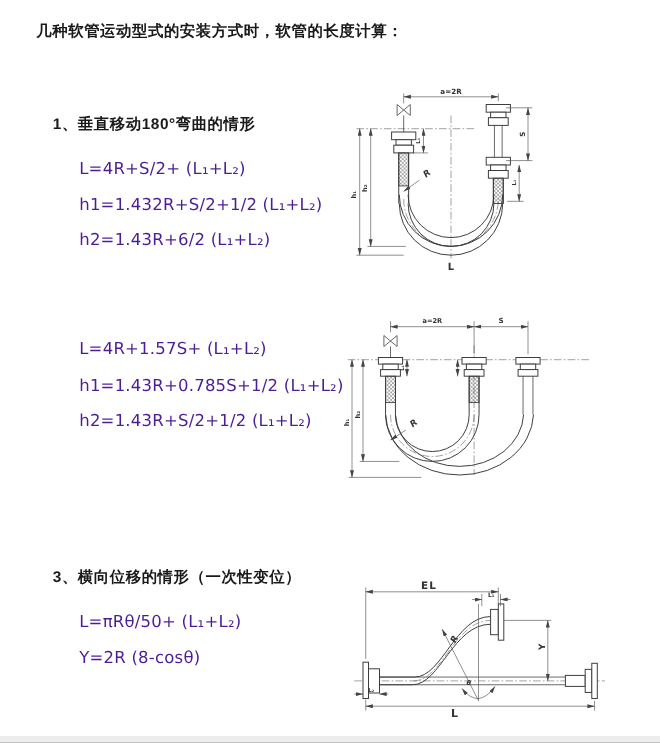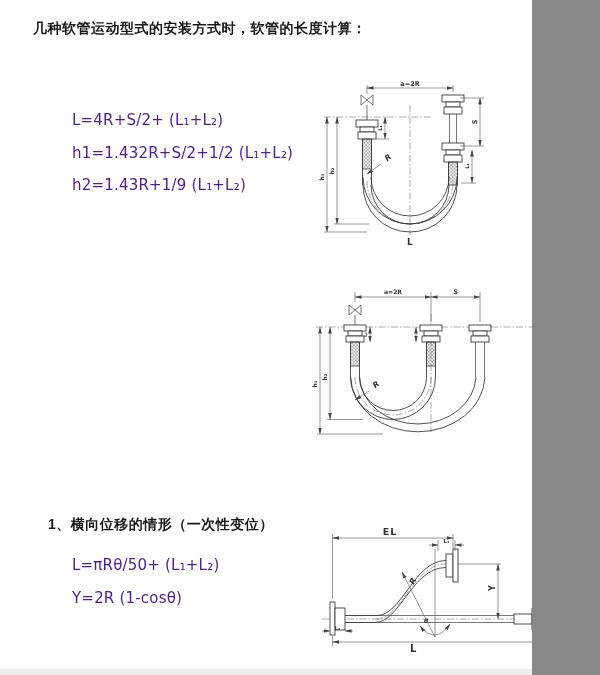--- a/index.html
+++ b/index.html
@@ -1,16 +1,16 @@
 <!DOCTYPE html>
 <html><head>
 <meta charset="utf-8">
 <style>
   html,body{margin:0;padding:0;background:#888;}
-  #page{position:relative;width:532px;height:675px;background:#ffffff;overflow:hidden;
+  #page{position:relative;width:600px;height:675px;background:#ffffff;overflow:hidden;
         font-family:"Liberation Sans","DejaVu Sans",sans-serif;color:#1a1a1a;}
   .title{position:absolute;left:33px;top:20px;font-size:14px;font-weight:600;letter-spacing:.5px;}
   .section{position:absolute;left:48px;}
   .sec-heading{font-size:14px;font-weight:600;letter-spacing:.5px;margin:0 0 15px 0;}
   .formulas{list-style:none;margin:0;padding:0 0 0 24px;}
   .formulas li{font-family:"DejaVu Sans","Liberation Sans",sans-serif;
                font-size:15px;line-height:32.5px;letter-spacing:.2px;color:#4c1d95;}
   .fig{position:absolute;font-weight:bold;}
   svg{display:block;}
   .tb{stroke:#3d3d3d;stroke-width:.9;fill:none;}
@@ -23,35 +23,41 @@
   .edge{position:absolute;left:0;bottom:0;width:600px;height:6px;background:#ededed;}
 </style>
 </head>
 <body>
 
 <div id="page">
 
   <div class="title">几种软管运动型式的安装方式时，软管的长度计算：</div>
 
   <div class="section" style="top:104px;">
+    <p class="sec-heading">1、垂直移动180°弯曲的情形</p>
     <ul class="formulas">
       <li>L=4R+S/2+ (L₁+L₂)</li>
       <li>h1=1.432R+S/2+1/2 (L₁+L₂)</li>
-      <li>h2=1.43R+1/9 (L₁+L₂)</li>
+      <li>h2=1.43R+6/2 (L₁+L₂)</li>
     </ul>
   </div>
 
   <div class="section" style="top:301px;">
+    <ul class="formulas">
+      <li>L=4R+1.57S+ (L₁+L₂)</li>
+      <li>h1=1.43R+0.785S+1/2 (L₁+L₂)</li>
+      <li>h2=1.43R+S/2+1/2 (L₁+L₂)</li>
+    </ul>
   </div>
 
   <div class="section" style="top:516px;">
-    <p class="sec-heading">1、横向位移的情形（一次性变位）</p>
+    <p class="sec-heading">3、横向位移的情形（一次性变位）</p>
     <ul class="formulas">
       <li>L=πRθ/50+ (L₁+L₂)</li>
-      <li>Y=2R (1-cosθ)</li>
+      <li>Y=2R (8-cosθ)</li>
     </ul>
   </div>
 
   <div class="fig" style="left:310px;top:75px;">
   <svg width="290" height="185" viewBox="0 0 290 185">
     <defs>
       <marker id="ar1" markerWidth="8" markerHeight="6" refX="6.5" refY="1.8" orient="auto-start-reverse" markerUnits="userSpaceOnUse">
         <path d="M0,0 L6.8,1.8 L0,3.6 Z" fill="#444"></path>
       </marker>
       <pattern id="ph1" width="3.4" height="3.4" patternUnits="userSpaceOnUse">

